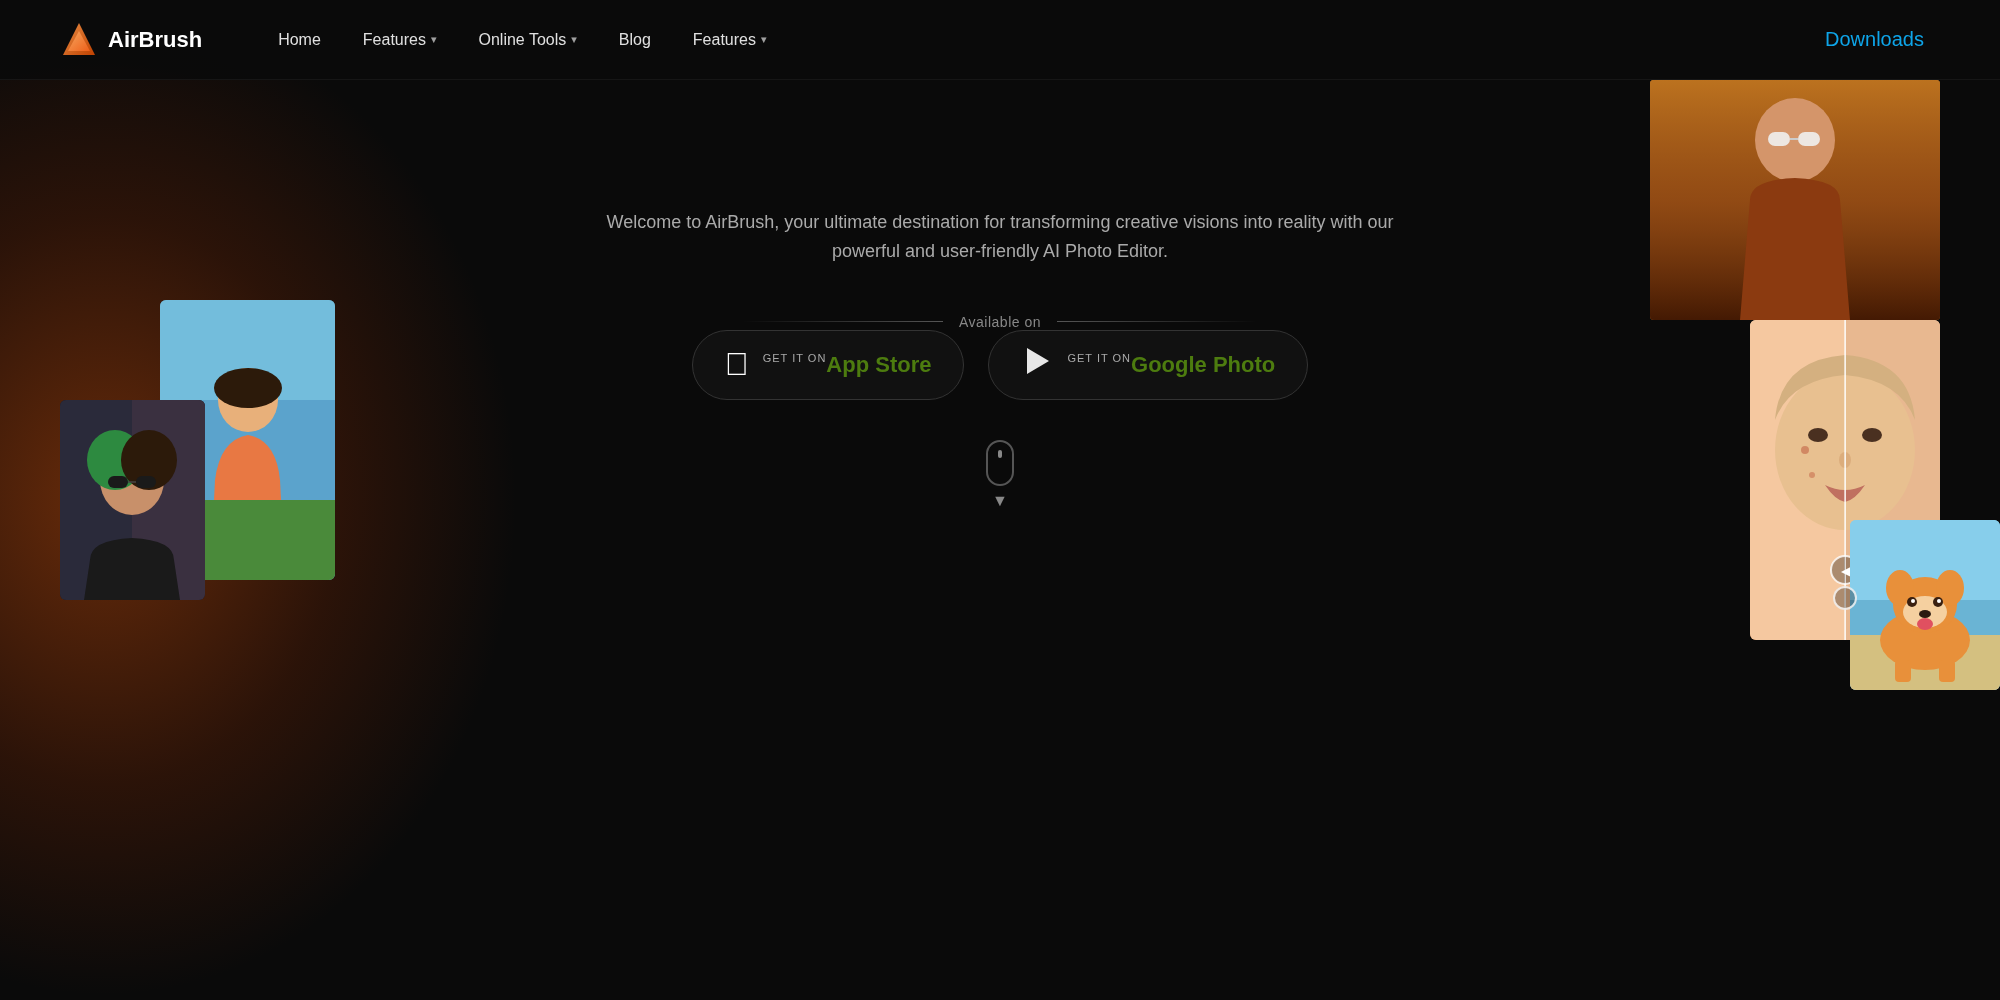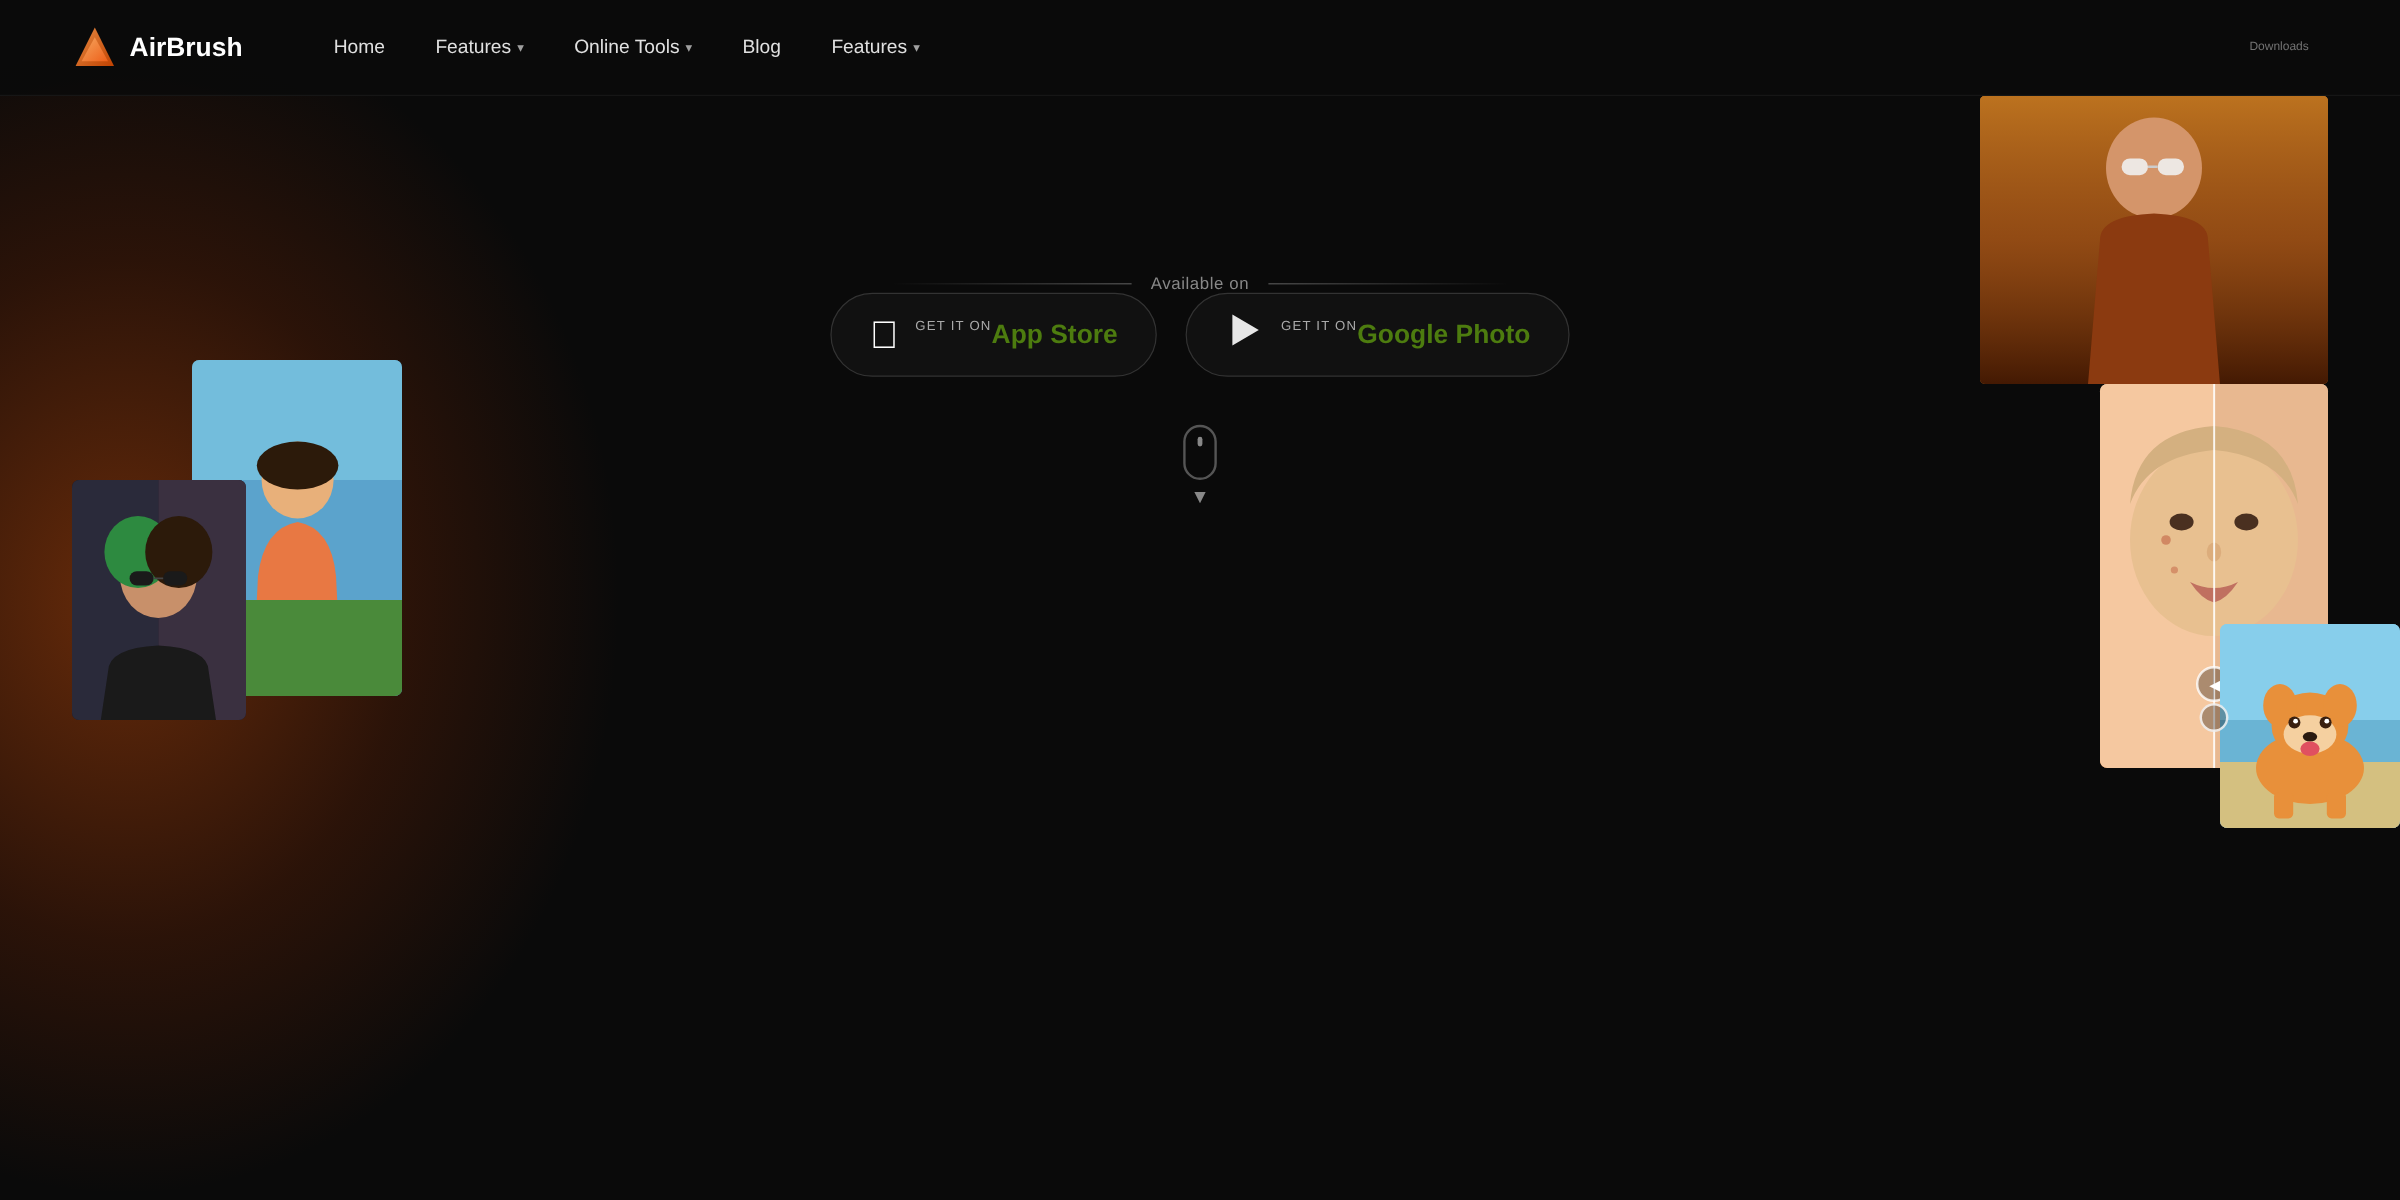--- a/index.html
+++ b/index.html
@@ -75,22 +75,22 @@
       white-space: nowrap;
     }
 
     .nav-chevron {
       font-size: 11px;
       opacity: 0.7;
     }
 
     .nav-downloads {
       margin-left: auto;
-      color: #737373;
-      font-size: 10px;
+      color: #0ea5e9;
+      font-size: 20px;
       font-weight: 500;
       cursor: pointer;
       padding: 8px 16px;
     }
 
     
     .main {
       position: relative;
       z-index: 1;
       display: flex;
@@ -449,20 +449,21 @@
         <rect x="48" y="76" width="20" height="12" rx="6" fill="#1a1a1a"></rect>
         <rect x="76" y="76" width="20" height="12" rx="6" fill="#1a1a1a"></rect>
         <line x1="68" y1="82" x2="76" y2="82" stroke="#444" stroke-width="1.5"></line>
 
         <path d="M30 160 Q30 140 72 138 Q114 140 114 160 L120 200 L24 200 Z" fill="#1a1a1a"></path>
       </svg>
     </div>
   </div>
 
   <div class="hero-section">
+    <p class="hero-subtitle">Welcome to AirBrush, your ultimate destination for transforming creative visions into reality with our powerful and user-friendly AI Photo Editor.</p>
   </div>
 
   <div class="available-section">
     <div class="available-label">
       <div class="available-line"></div>
       <span>Available on</span>
       <div class="available-line right"></div>
     </div>
     <div class="store-buttons">
 

